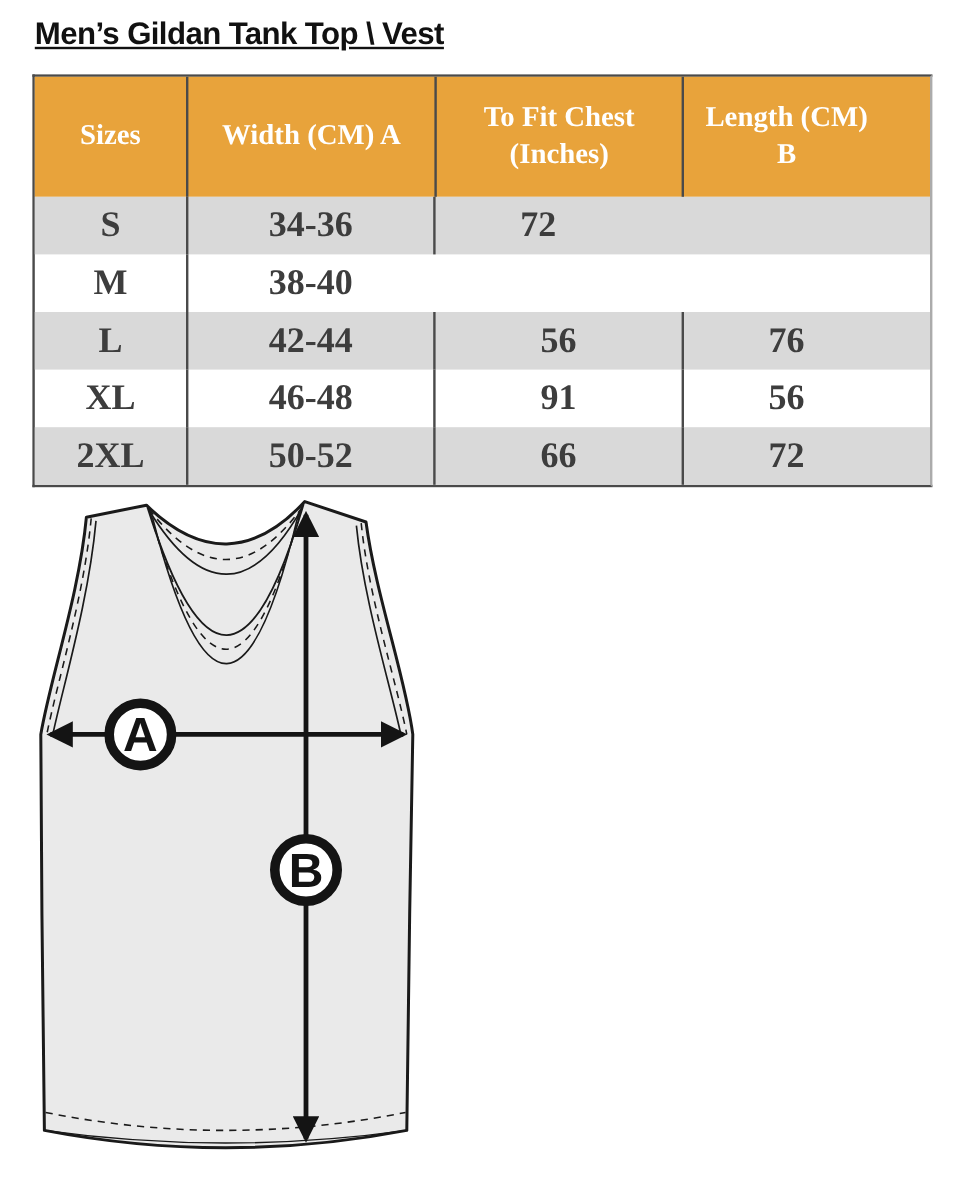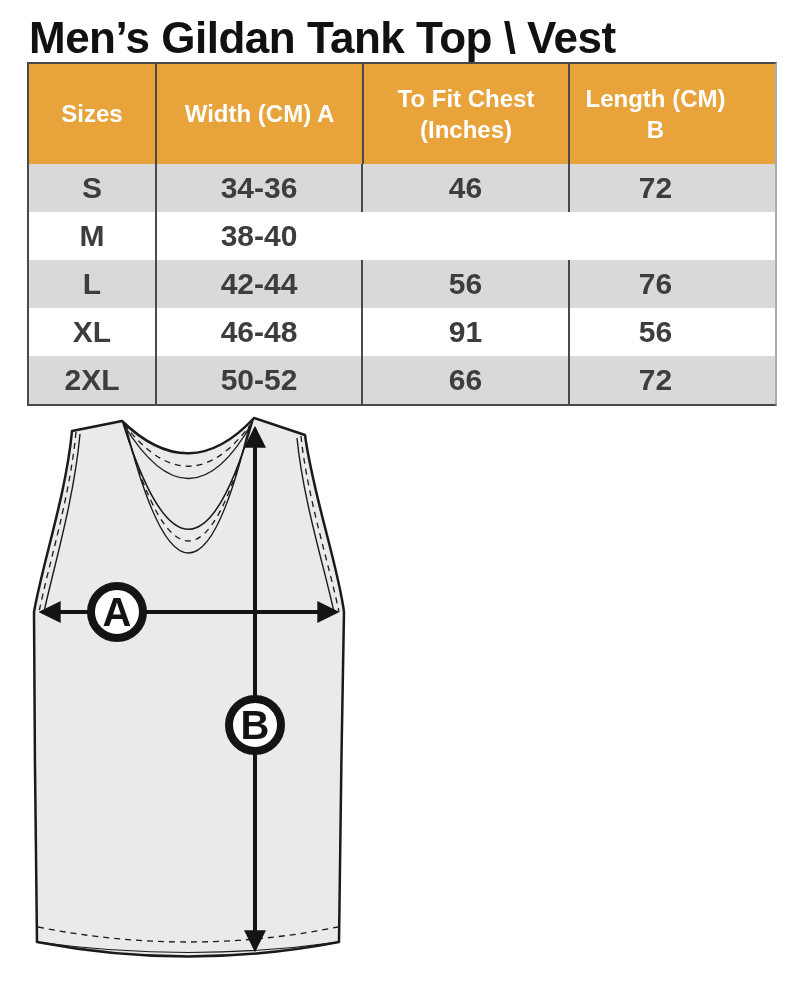--- a/index.html
+++ b/index.html
@@ -10,30 +10,30 @@
     --cell-text:#3d3d3d;
     --border:#4a4a4a;
     --title:#111111;
     --tank-fill:#eaeaea;
     --line:#1a1a1a;
   }
   *{margin:0;padding:0;box-sizing:border-box;}
   html,body{width:800px;height:985px;background:#ffffff;font-family:"Liberation Sans",sans-serif;overflow:hidden;}
   .title{
     position:absolute;left:29px;top:13px;
-    font-size:44px;font-weight:bold;color:var(--title);
-    letter-spacing:-0.5px;white-space:nowrap;
+    font-size:26px;font-weight:bold;color:var(--title);
+    letter-spacing:-0.5px;white-space:nowrap;text-decoration:underline;
   }
   .size-table{
     position:absolute;left:27px;top:62px;width:750px;
     border:2px solid var(--border);
     border-right-color:#ababab;
     background:var(--row);
   }
-  .trow{display:flex;}
+  .trow{display:flex;font-family:Liberation Serif, serif;}
   .trow.header{height:100px;background:var(--accent);}
   .trow.body{height:48px;}
   .trow.alt{background:var(--row-alt);}
   .cell{
     display:flex;flex-direction:column;justify-content:center;align-items:center;
     text-align:center;
   }
   .c1{width:126px;}
   .c2{width:206px;}
   .c3{width:207px;}
@@ -69,21 +69,20 @@
     </div>
     <div class="cell c4">
       <span>Length  (CM)</span>
       <span>B</span>
     </div>
   </div>
 
   <div class="trow body alt">
     <div class="cell c1">S</div>
     <div class="cell c2">34-36</div>
-    <div class="cell c3">46</div>
     <div class="cell c4">72</div>
   </div>
   <div class="trow body">
     <div class="cell c1">M</div>
     <div class="cell c2">38-40</div>
   </div>
   <div class="trow body alt">
     <div class="cell c1">L</div>
     <div class="cell c2">42-44</div>
     <div class="cell c3">56</div>

